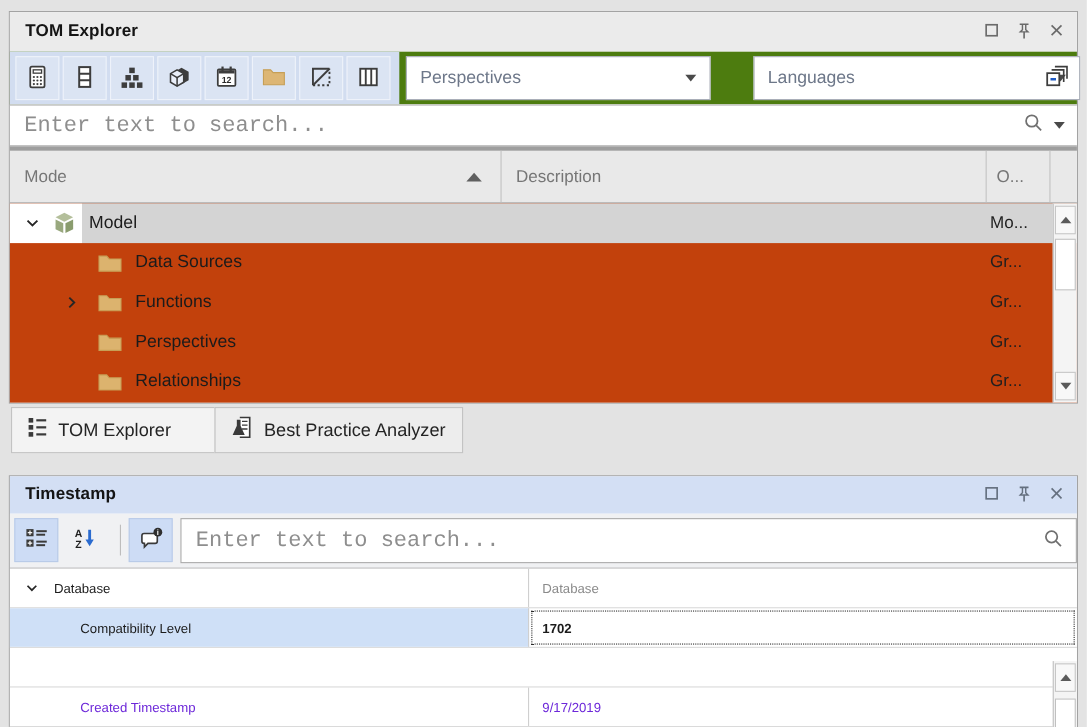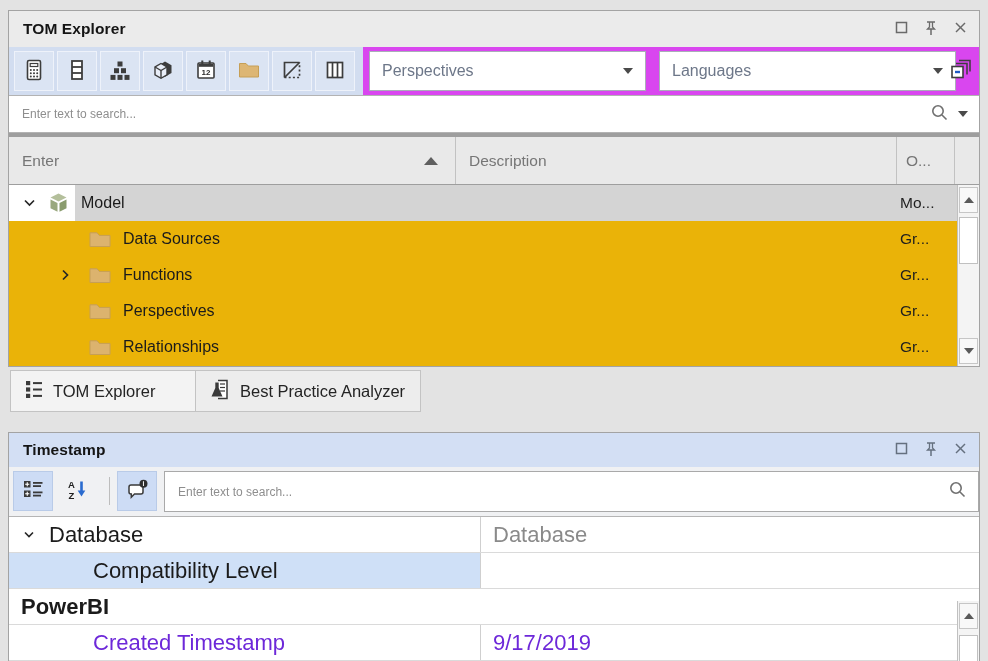--- a/index.html
+++ b/index.html
@@ -15,55 +15,55 @@
   
   .titlebar{position:absolute;left:0;right:0;top:0;height:36px;display:flex;align-items:center;
     padding:0 12px 0 14px;box-sizing:border-box}
   #tom .titlebar{background:#ebebeb}
   #props .titlebar{background:#d3dff4;height:34px}
   .title{font-weight:bold;font-size:15.5px;color:#141414;flex:1;letter-spacing:.1px}
   .winbtns{display:flex;gap:16px;align-items:center}
   .winbtn{background:none;border:none;padding:0;display:flex;align-items:center;cursor:default}
 
   
-  .tom-toolbar{position:absolute;top:36px;left:0;right:0;height:48px;background:#d946ef}
+  .tom-toolbar{position:absolute;top:36px;left:0;right:0;height:48px;background:#4d7c0f}
   .toolbar-blue{position:absolute;left:0;top:0;width:354px;height:48px;background:#d2ddf0;
     display:flex;align-items:center;padding-left:5px;gap:3px;box-sizing:border-box}
   .tbtn{width:40px;height:40px;background:#dbe4f3;border:1px solid #eef2fa;display:flex;
     align-items:center;justify-content:center;padding:0;box-sizing:border-box}
   .combo{position:absolute;top:4px;height:40px;background:#fff;border:1px solid #a9aeb8;
     box-sizing:border-box;display:flex;align-items:center;padding:0 12px;font-size:16px;color:#6d7789}
   #combo-persp{left:360px;width:277px}
-  #combo-lang{left:650px;width:297px}
+  #combo-lang{left:676px;width:297px}
   .caret{margin-left:auto;width:0;height:0;border-left:5px solid transparent;border-right:5px solid transparent;border-top:6px solid #4a4a4a}
   .cascade-btn{position:absolute;left:933px;top:4px;width:37px;height:40px;background:transparent;border:none;
     display:flex;align-items:center;justify-content:center;padding:0}
 
   
   .searchrow{position:absolute;top:84px;left:0;right:0;height:38px;background:#fff;
     border-top:1px solid #b3b3b3;border-bottom:1px solid #b3b3b3;box-sizing:border-box;
     display:flex;align-items:center}
-  input.search{flex:1;border:none;outline:none;font-size:12px;color:#404040;padding:0 0 0 13px;
-    font-family:Liberation Sans, sans-serif;background:transparent;height:100%}
+  input.search{flex:1;border:none;outline:none;font-size:20px;color:#404040;padding:0 0 0 13px;
+    font-family:Liberation Mono, monospace;background:transparent;height:100%}
   input.search::placeholder{color:#8e8e8e;opacity:1}
   .search-tail{display:flex;align-items:center;gap:9px;padding-right:11px}
 
   
   .tomgrid{position:absolute;top:122px;left:0;right:0;bottom:0}
   .ghead{position:absolute;top:0;left:0;right:0;height:52px;border-top:4px solid #9e9e9e;
     border-bottom:1px solid #9e9e9e;background:#e9e9e9;box-sizing:border-box;display:flex;
     font-size:15.5px;color:#767676}
   .hcell{display:flex;align-items:center;padding-left:13px;box-sizing:border-box;position:relative}
   .hc-name{width:447px;border-right:1px solid #c2c2c2}
   .hc-desc{width:441px;border-right:1px solid #c2c2c2}
   .hc-obj{width:58px;border-right:1px solid #c2c2c2;padding-left:9px}
   .hc-rest{flex:1}
   .sort-asc{position:absolute;right:17px;top:50%;transform:translateY(-50%);width:0;height:0;
     border-left:7px solid transparent;border-right:7px solid transparent;border-bottom:8px solid #5f5f5f}
-  .rows{position:absolute;top:52px;left:0;right:0;bottom:0;background:#eab308}
+  .rows{position:absolute;top:52px;left:0;right:0;bottom:0;background:#c2410c}
   .trow{height:36px;position:relative;font-size:16px;color:#1b1b1b}
   .trow.selected{background:linear-gradient(90deg,#ffffff 66px,#d4d4d4 66px)}
   .trow .abs{position:absolute;top:50%;transform:translateY(-50%);display:flex;align-items:center}
   .objtype{position:absolute;left:891px;top:50%;transform:translateY(-50%);color:#1f1f1f;font-size:15.5px}
 
   
   .scroll{position:absolute;right:0;width:22px;background:#f4f4f4;border-left:1px solid #c0c0c0;box-sizing:border-box}
   .tscroll{top:52px;bottom:0}
   .pscroll{top:84px;bottom:0}
   .sbtn{position:absolute;left:1px;right:1px;height:26px;background:#f8f8f8;border:1px solid #c6c6c6;
@@ -84,25 +84,25 @@
   .pbtn{position:absolute;top:4px;width:40px;height:40px;border:1px solid transparent;
     display:flex;align-items:center;justify-content:center;background:transparent;padding:0;box-sizing:border-box}
   .pbtn.pressed{background:#cddcf5;border-color:#b9cbe8}
   .vsep{position:absolute;left:100px;top:10px;width:1px;height:28px;background:#bdbdbd}
   .psearch{position:absolute;left:155px;top:4px;width:815px;height:41px;border:1px solid #a9a9a9;
     background:#fff;box-sizing:border-box;display:flex;align-items:center}
 
   
   .pgrid{position:absolute;top:84px;left:0;right:0;bottom:0;background:#fff}
   .prow{height:36px;display:flex;box-sizing:border-box;border-bottom:1px solid #dadada;
-    font-size:22px;color:#1b1b1b;position:relative}
+    font-size:12px;color:#1b1b1b;position:relative}
   .pname{width:472px;border-right:1px solid #cfcfcf;display:flex;align-items:center;box-sizing:border-box;position:relative}
   .pval{flex:1;display:flex;align-items:center;padding-left:12px;box-sizing:border-box}
   .prow.cat .pname{padding-left:40px}
-  .prow.item .pname{padding-left:84px}
+  .prow.item .pname{padding-left:64px}
   .prow.sel .pname{background:#cfe0f7}
   .prow.sel .pval{font-weight:bold;outline:1px dotted #2b2b2b;outline-offset:-3px}
   .prow.bold .pval{font-weight:bold}
   .prow.ro .pname,.prow.ro .pval{color:#6d28d9}
   .val-gray{color:#8a8a8a}
   .pchev{position:absolute;left:14px;top:50%;transform:translateY(-50%);display:flex}
 </style>
 </head>
 <body>
 
@@ -232,21 +232,21 @@
             <circle cx="8" cy="8" r="5.2" fill="none" stroke="#707070" stroke-width="1.6"></circle>
             <line x1="12" y1="12" x2="16.5" y2="16.5" stroke="#707070" stroke-width="1.6"></line>
           </svg></span>
       <span class="caret" style="margin:0"></span>
     </span>
   </div>
 
   <div class="tomgrid">
     <div class="ghead">
       <div class="hcell hc-name">
-        <span>Enter</span>
+        <span>Mode</span>
         <span class="sort-asc"></span>
       </div>
       <div class="hcell hc-desc">
         <span>Description</span>
       </div>
       <div class="hcell hc-obj">
         <span>O...</span>
       </div>
       <div class="hcell hc-rest"></div>
     </div>
@@ -428,23 +428,23 @@
             </svg>
           </span>
         <span>Database</span>
       </div>
       <div class="pval val-gray">Database</div>
     </div>
     <div class="prow item sel">
       <div class="pname">
           <span>Compatibility Level</span>
         </div>
+      <div class="pval">1702</div>
     </div>
     <div class="prow item bold">
-      <div class="pval">PowerBI</div>
     </div>
     <div class="prow item ro">
       <div class="pname">
           <span>Created Timestamp</span>
         </div>
       <div class="pval">9/17/2019</div>
     </div>
 
     <div class="scroll pscroll">
       <button class="sbtn" style="top:2px">

